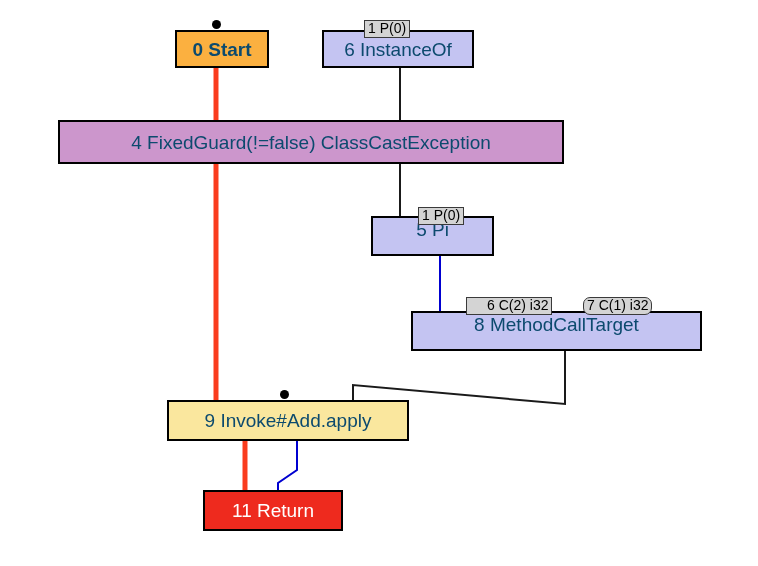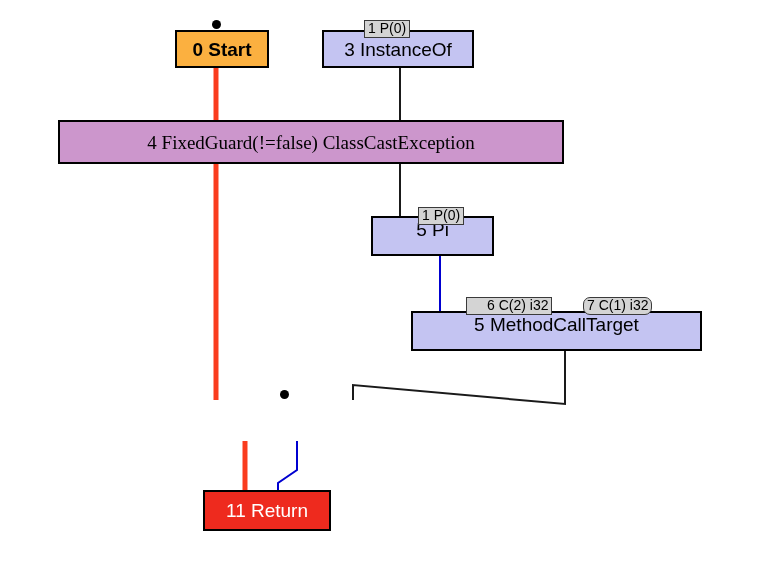--- a/index.html
+++ b/index.html
@@ -34,21 +34,21 @@
     box-sizing: border-box;
     border: 2px solid #000000;
     display: flex;
     align-items: center;
     justify-content: center;
     white-space: nowrap;
     line-height: 1;
   }
   .node-label {
     font-size: 19px;
-    color: #000000;
+    color: #0c4a6e;
     white-space: nowrap;
   }
   .node.start .node-label {
     font-weight: bold;
     font-size: 19px;
   }
   .node.ret .node-label {
     color: #ffffff;
   }
   .port-label {
@@ -99,38 +99,41 @@
 
     <path d="M 297 441 L 297 470 L 278 483 L 278 490" stroke="#0000d0" stroke-width="2" fill="none"></path>
   </svg>
 
   <div class="node start" style="left:175px; top:30px; width:94px; height:38px; background:#fbb040;">
     <span class="node-label">0 Start</span>
   </div>
   <div class="anchor-dot" style="left:212px; top:20px;"></div>
 
   <div class="node" style="left:322px; top:30px; width:152px; height:38px; background:#c4c4f2;">
-    <span class="node-label">3 InstanceOf</span>
+    <span class="node-label">6 InstanceOf</span>
   </div>
 
-  <div class="node" style="left:58px; top:120px; width:506px; height:44px; background:#cc96cc;font-family:Liberation Serif, serif;">
+  <div class="node" style="left:58px; top:120px; width:506px; height:44px; background:#cc96cc;">
     <span class="node-label">4 FixedGuard(!=false) ClassCastException</span>
   </div>
 
   <div class="node" style="left:371px; top:216px; width:123px; height:40px; background:#c4c4f2;">
     <span class="node-label" style="position:relative; top:-7px;">5 Pi</span>
   </div>
 
   <div class="node" style="left:411px; top:311px; width:291px; height:40px; background:#c4c4f2;">
-    <span class="node-label" style="position:relative; top:-7px;">5 MethodCallTarget</span>
+    <span class="node-label" style="position:relative; top:-7px;">8 MethodCallTarget</span>
   </div>
 
+  <div class="node" style="left:167px; top:400px; width:242px; height:41px; background:#fae79e;">
+    <span class="node-label">9 Invoke#Add.apply</span>
+  </div>
   <div class="anchor-dot" style="left:280px; top:390px;"></div>
 
-  <div class="node ret" style="left:203px; top:490px; width:128px; height:41px; background:#ee2a1e;justify-content:center;">
+  <div class="node ret" style="left:203px; top:490px; width:140px; height:41px; background:#ee2a1e;justify-content:center;">
     <span class="node-label">11 Return</span>
   </div>
 
   <div class="port-label" style="left:364px; top:20px;">
     <span>1 P(0)</span>
   </div>
 
   <div class="port-label" style="left:418px; top:207px;">
     <span>1 P(0)</span>
   </div>

